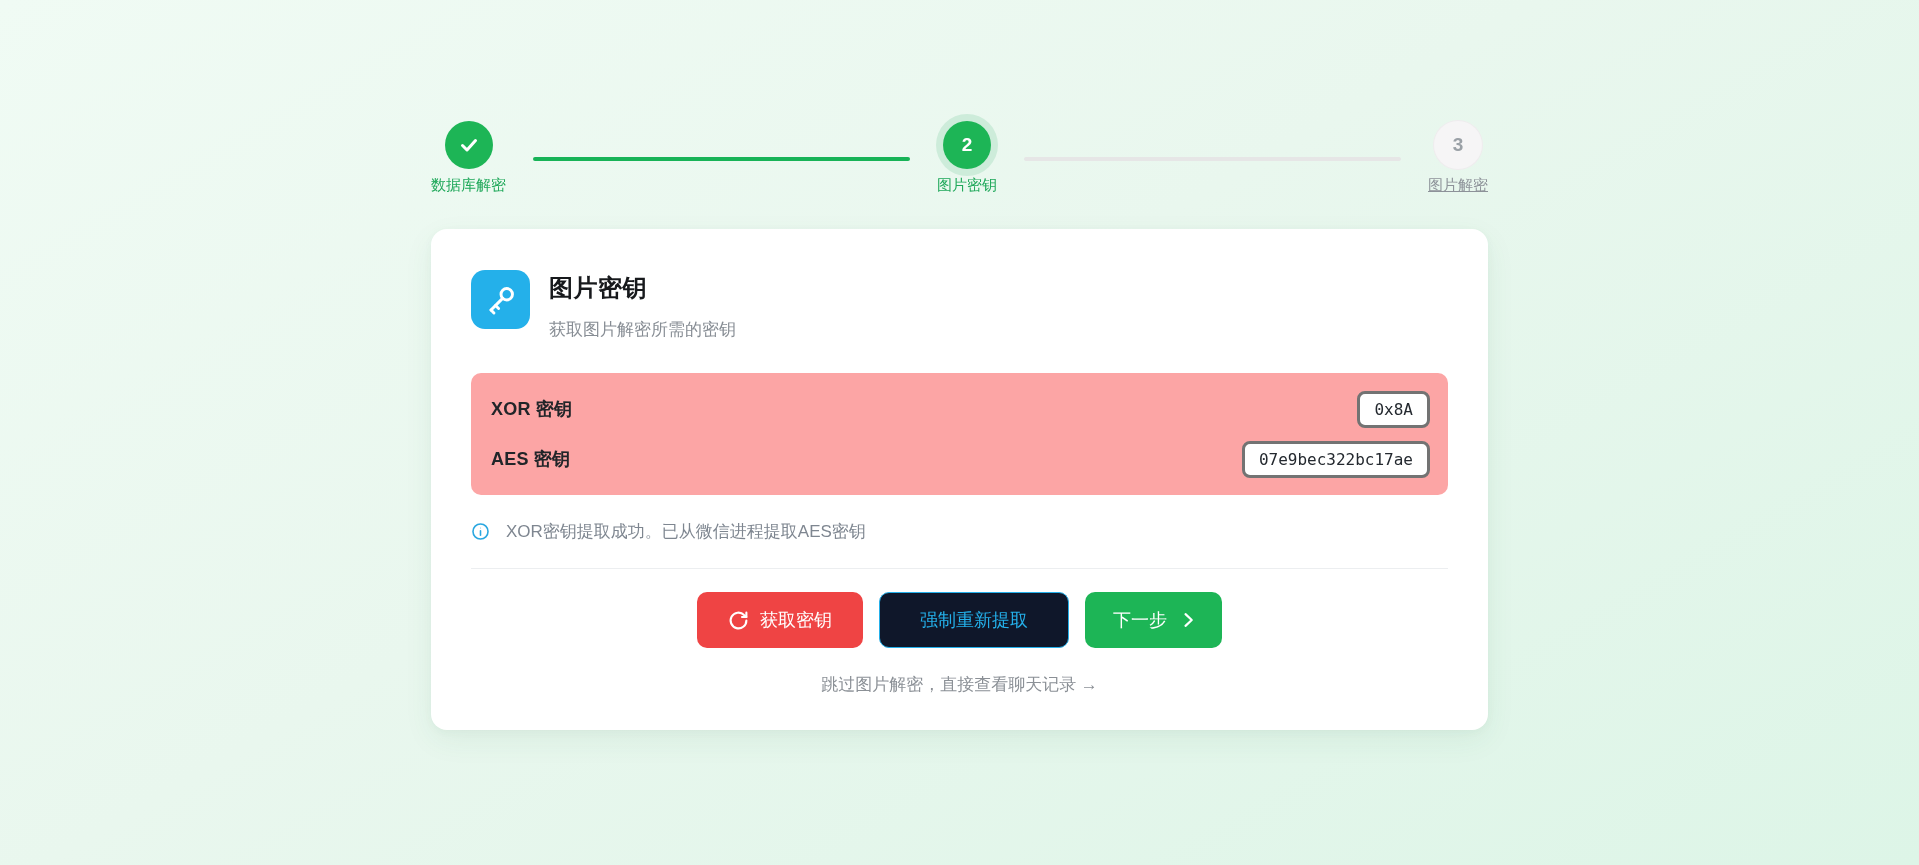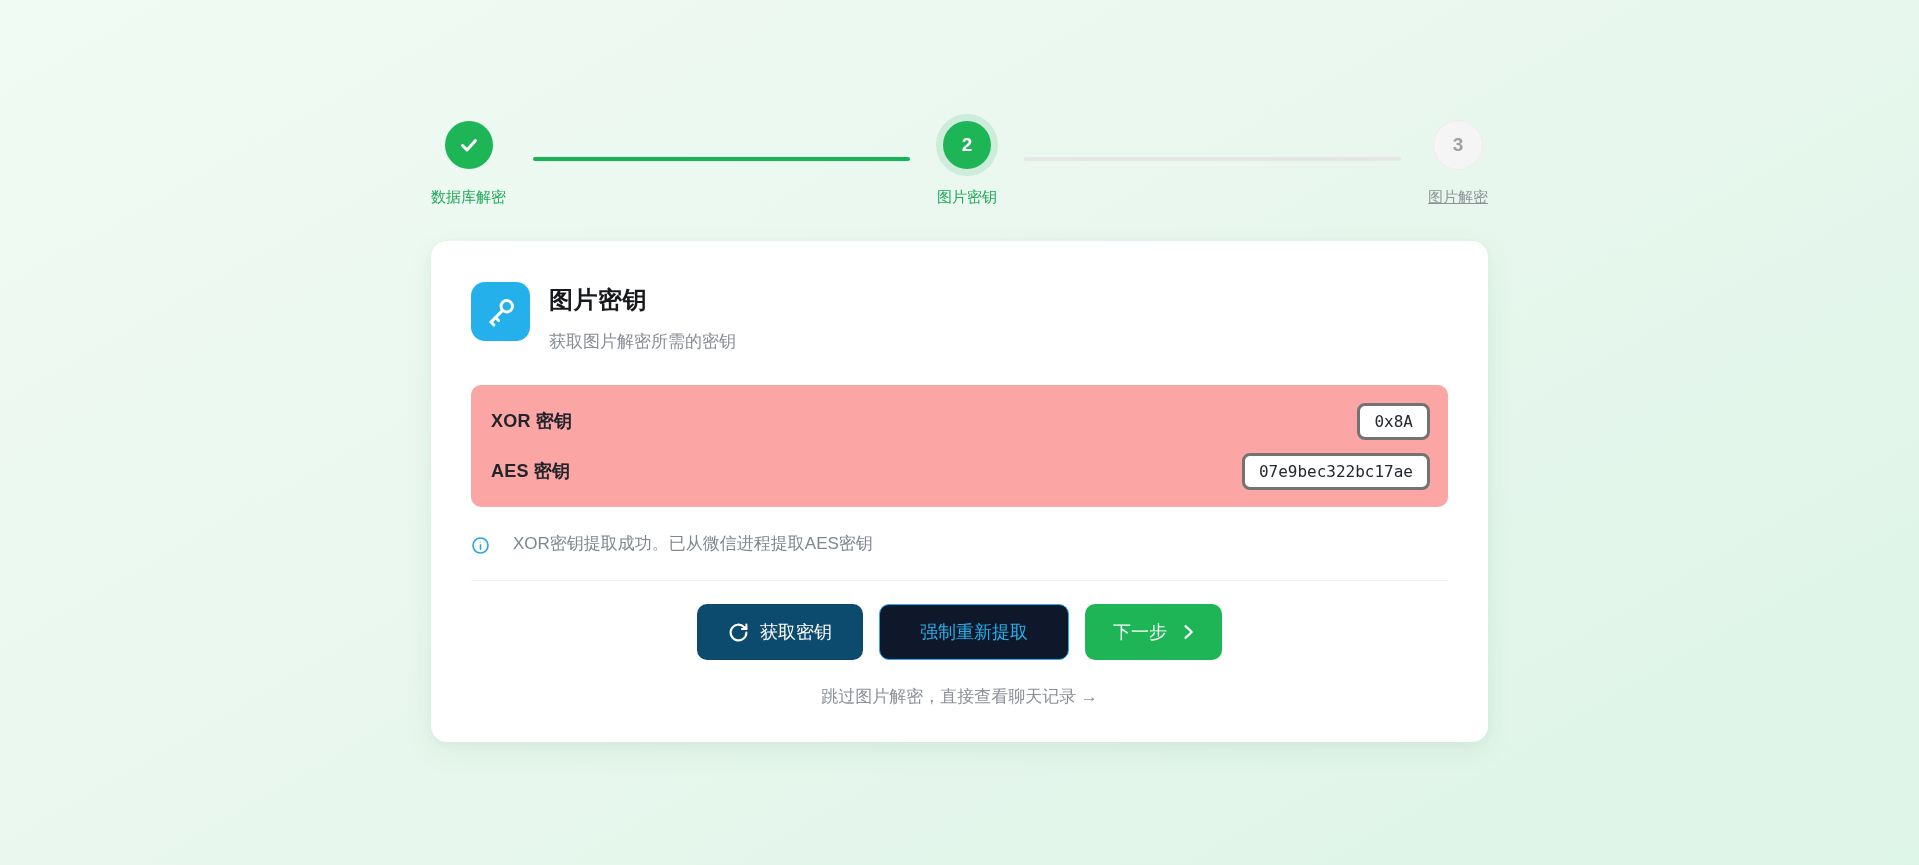--- a/index.html
+++ b/index.html
@@ -16,21 +16,21 @@
   .step { display: flex; flex-direction: column; align-items: center; }
   .circle-zone { height: 63px; display: flex; align-items: center; justify-content: center; }
   .circle {
     width: 48px; height: 48px; border-radius: 50%;
     display: flex; align-items: center; justify-content: center;
     font-size: 19px; font-weight: 700;
   }
   .circle.completed { background: #1db556; color: #fff; }
   .circle.active { background: #1db556; color: #fff; box-shadow: 0 0 0 7px #cdecda; }
   .circle.pending { background: #f6f5f6; color: #9aa0a6; box-shadow: 0 0 0 1px #efecee; }
-  .step-label { margin-top: 12px; font-size: 15px; }
+  .step-label { margin-top: 0; font-size: 15px; }
   .step-label.green { color: #1fa85a; }
   .step-label.gray { color: #8d9299; text-decoration: underline; }
   .connector { flex: 1; height: 4px; border-radius: 2px; margin: 0 27px; align-self: flex-start; position: relative; top: 44px; }
   .connector.done { background: #17b357; }
   .connector.todo { background: #e6e6e6; }
 
   
   .card {
     margin-top: 34px;
     background: #ffffff;
@@ -50,32 +50,32 @@
   .kv-panel { background: #fca5a5; border-radius: 10px; padding: 14px 18px 14px 20px; }
   .kv-row { height: 44px; display: flex; align-items: center; justify-content: space-between; }
   .kv-row + .kv-row { margin-top: 6px; gap: 44px; }
   .kv-label { font-size: 18px; font-weight: 700; color: #212529; letter-spacing: 0.2px; }
   .kv-value {
     background: #ffffff; border: 3px solid #737373; border-radius: 8px;
     padding: 6px 14px; font-family: "DejaVu Sans Mono", "Liberation Mono", monospace;
     font-size: 16px; color: #24292f;
   }
 
-  .info-row { display: flex; align-items: flex-end; gap: 23px; margin-top: 25px; }
+  .info-row { display: flex; align-items: center; gap: 16px; margin-top: 25px; }
   .info-text { font-size: 17px; color: #7e8690; }
 
   .divider { border: none; border-top: 1px solid #eceef0; margin-top: 25px; }
 
   .btn-row { display: flex; justify-content: center; align-items: center; gap: 16px; margin-top: 23px; }
   .btn {
     height: 56px; border-radius: 10px; font-size: 18px; cursor: pointer;
     display: inline-flex; align-items: center; justify-content: center; gap: 11px;
     font-family: inherit; border: none;
   }
-  .btn-primary-blue { background: #0c4a6e; color: #fff; padding: 0 31px; }
+  .btn-primary-blue { background: #ef4444; color: #fff; padding: 0 31px; }
   .btn-outline-blue { background: #0f172a; color: #24b0ea; border: 1.5px solid #24b0ea; padding: 0 40px; }
   .btn-green { background: #1db556; color: #fff; padding: 0 24px 0 28px; }
 
   .skip-link {
     display: block; text-align: center; margin-top: 25px;
     font-size: 17px; color: #8b9096; text-decoration: none; cursor: pointer;
   }
   svg { display: block; }
 </style>
 </head>

